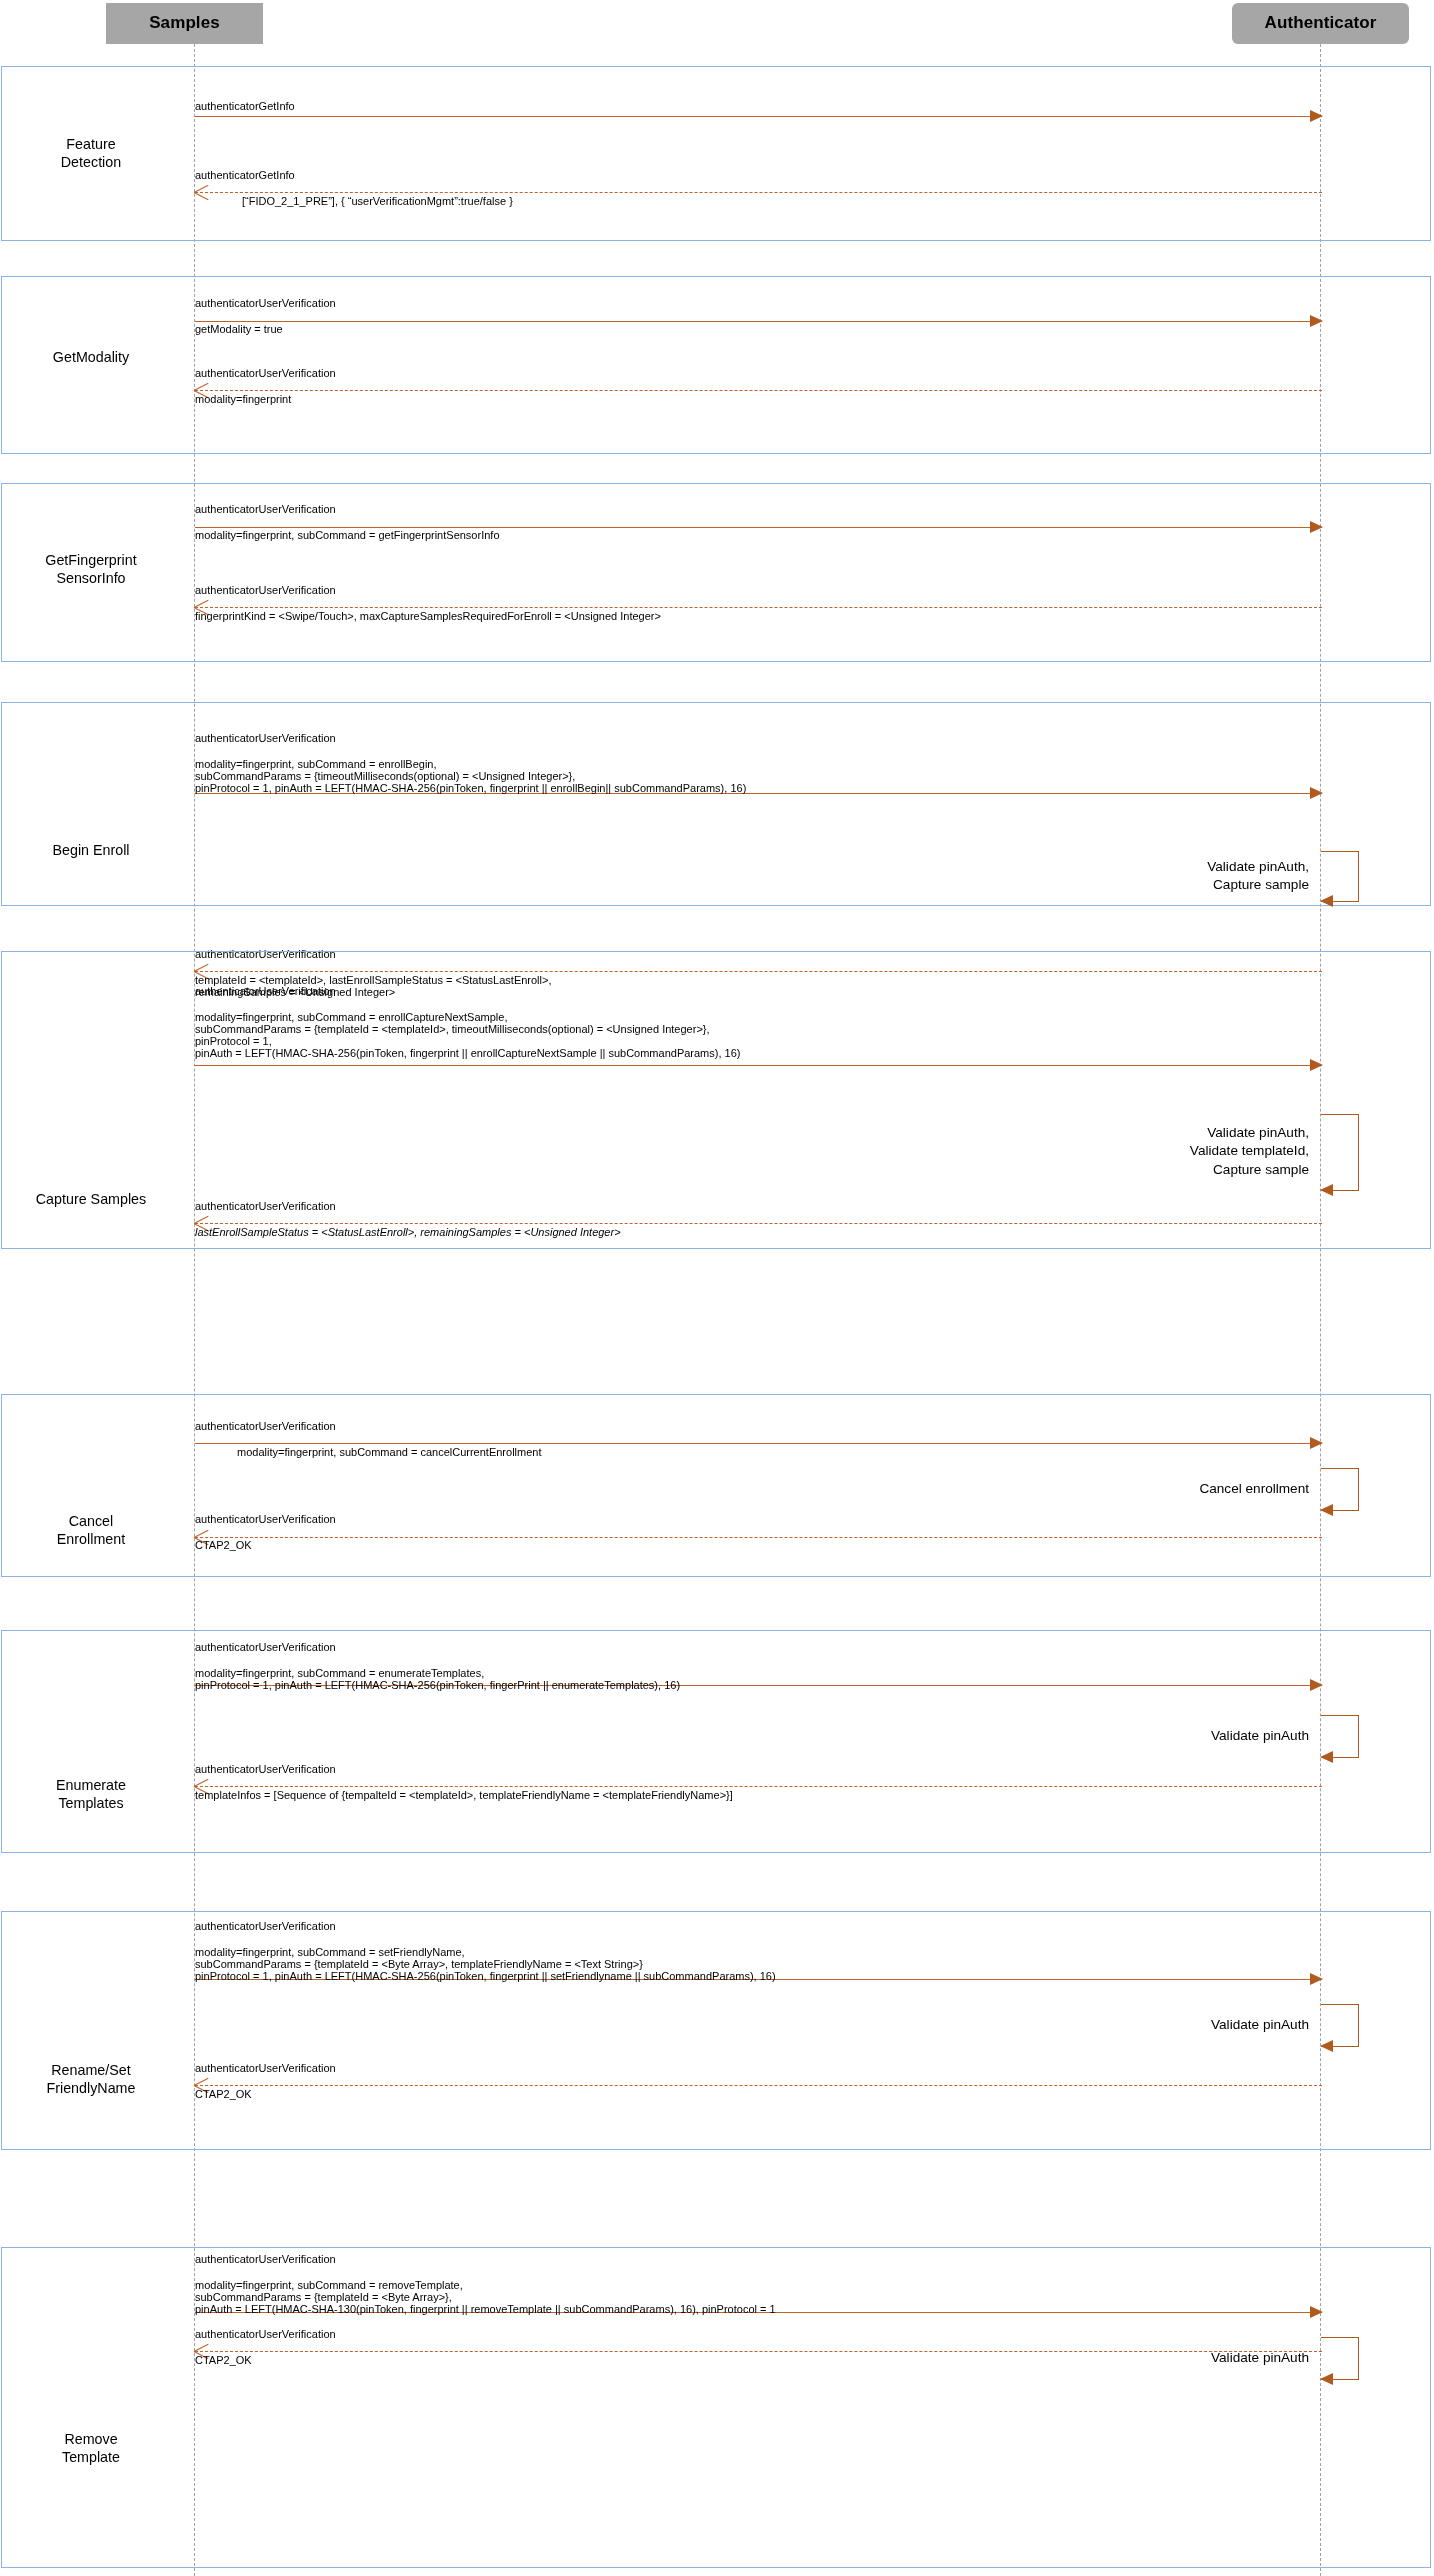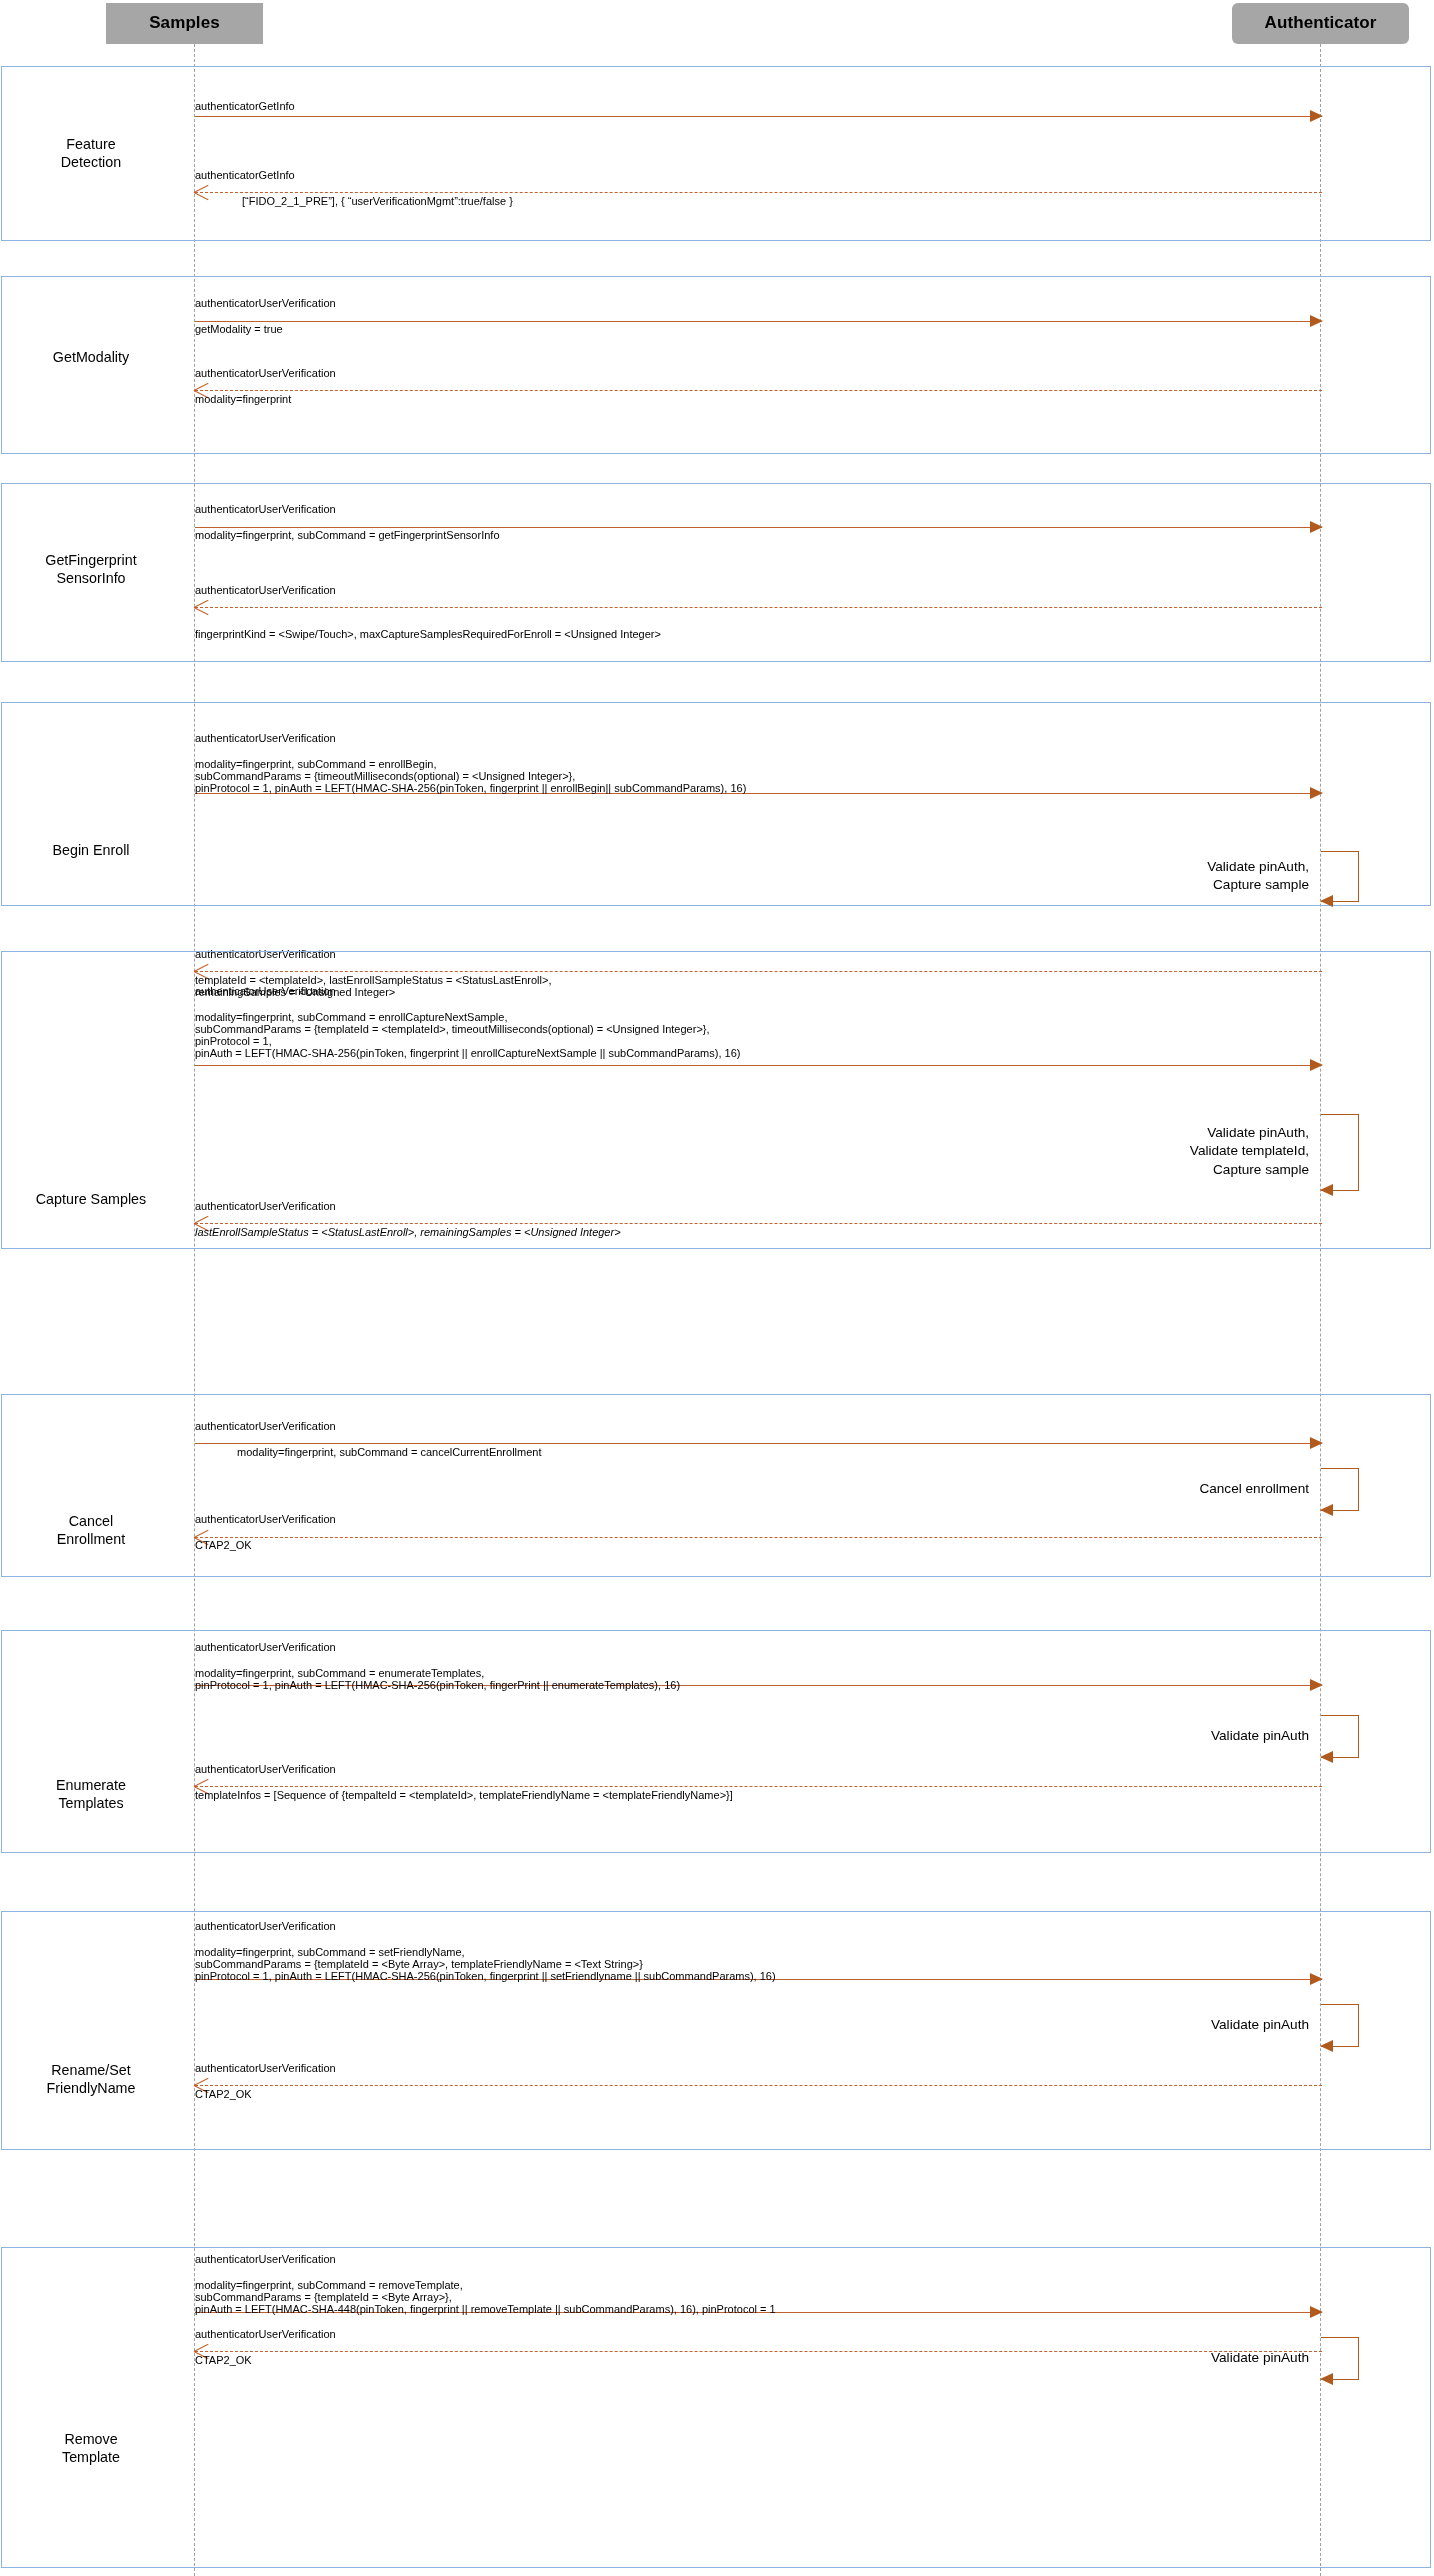--- a/index.html
+++ b/index.html
@@ -209,21 +209,21 @@
       </div>
       <div class="labels" style="position: absolute; left: 195px; width: 1127px; top: 503px;"><span class="stereo">authenticatorUserVerification</span></div>
       <div class="labels" style="position: absolute; left: 195px; width: 1127px; top: 529px;">
         <div class="body"><span class="ln">modality=fingerprint, subCommand = getFingerprintSensorInfo</span></div>
       </div>
       <div class="msg reply" style="top: 607px;">
         <div class="line"></div>
         <div class="head-left"></div>
       </div>
       <div class="labels" style="position: absolute; left: 195px; width: 1127px; top: 584px;"><span class="stereo">authenticatorUserVerification</span></div>
-      <div class="labels" style="position: absolute; left: 195px; width: 1127px; top: 628px;">
+      <div class="labels" style="position: absolute; left: 195px; width: 1127px; top: 610px;">
         <div class="body"><span class="ln">fingerprintKind = &lt;Swipe/Touch&gt;, maxCaptureSamplesRequiredForEnroll = &lt;Unsigned Integer&gt;</span></div>
       </div>
       <div class="frame" style="top: 702px; height: 204px;"></div>
       <div class="frame-label" style="top: 842px;">Begin Enroll</div>
       <div class="msg" style="top: 793px;">
         <div class="line"></div>
         <div class="head-right"></div>
       </div>
       <div class="labels" style="position: absolute; left: 195px; width: 1127px; top: 732px;"><span class="stereo">authenticatorUserVerification</span></div>
       <div class="labels" style="position: absolute; left: 195px; width: 1127px; top: 758px;">
@@ -352,21 +352,21 @@
       <div class="selfmsg-label" style="left: 1023px; width: 286px; top: 2016px;">Validate pinAuth</div>
       <div class="frame" style="top: 2247px; height: 321px;"></div>
       <div class="frame-label" style="top: 2431px;">Remove
 Template</div>
       <div class="msg" style="top: 2312px;">
         <div class="line"></div>
         <div class="head-right"></div>
       </div>
       <div class="labels" style="position: absolute; left: 195px; width: 1127px; top: 2253px;"><span class="stereo">authenticatorUserVerification</span></div>
       <div class="labels" style="position: absolute; left: 195px; width: 1127px; top: 2279px;">
-        <div class="body"><span class="ln">modality=fingerprint, subCommand = removeTemplate,</span><br><span class="ln">subCommandParams = {templateId = &lt;Byte Array&gt;},</span><br><span class="ln">pinAuth = LEFT(HMAC-SHA-448(pinToken, fingerprint || removeTemplate || subCommandParams), 16), pinProtocol = 1</span></div>
+        <div class="body"><span class="ln">modality=fingerprint, subCommand = removeTemplate,</span><br><span class="ln">subCommandParams = {templateId = &lt;Byte Array&gt;},</span><br><span class="ln">pinAuth = LEFT(HMAC-SHA-130(pinToken, fingerprint || removeTemplate || subCommandParams), 16), pinProtocol = 1</span></div>
       </div>
       <div class="msg reply" style="top: 2351px;">
         <div class="line"></div>
         <div class="head-left"></div>
       </div>
       <div class="labels" style="position: absolute; left: 195px; width: 1127px; top: 2328px;"><span class="stereo">authenticatorUserVerification</span></div>
       <div class="labels" style="position: absolute; left: 195px; width: 1127px; top: 2354px;">
         <div class="body"><span class="ln">CTAP2_OK</span></div>
       </div>
       <div class="selfmsg" style="top: 2337px; height: 42px;">

